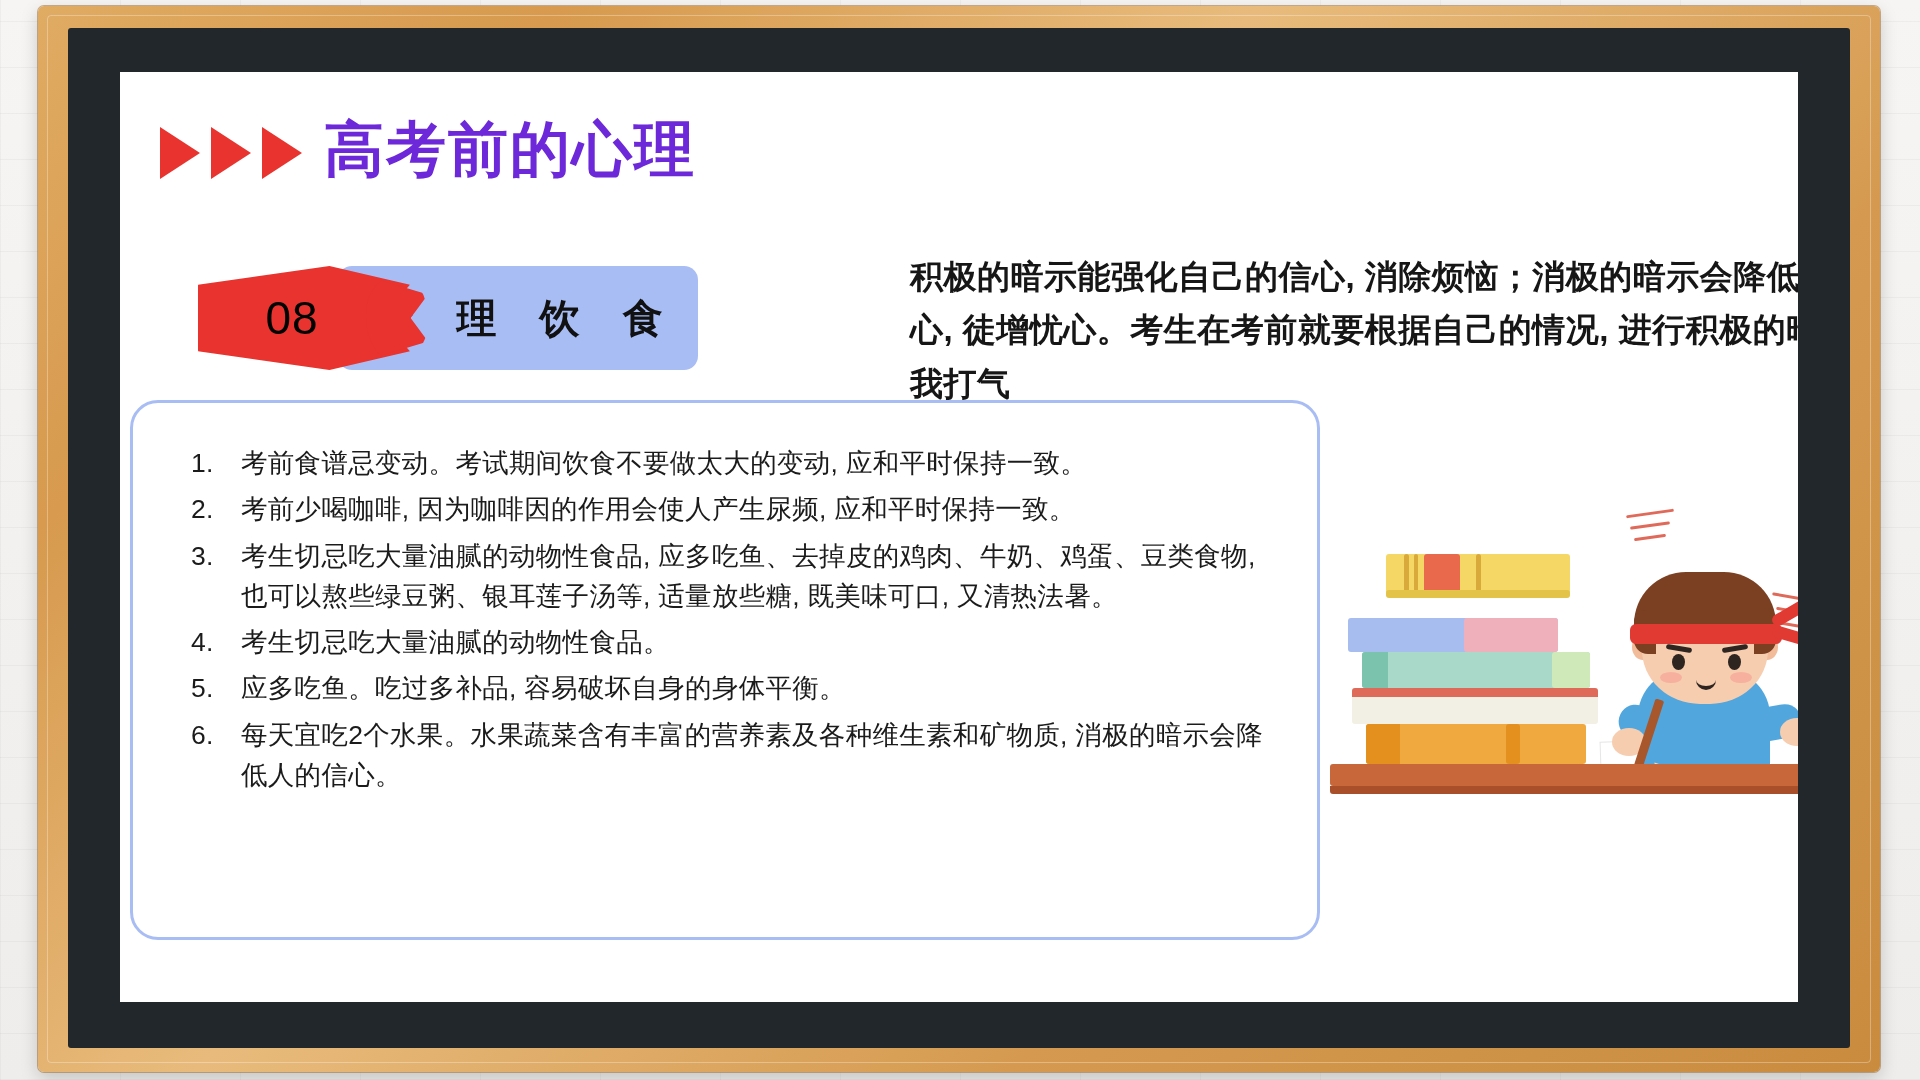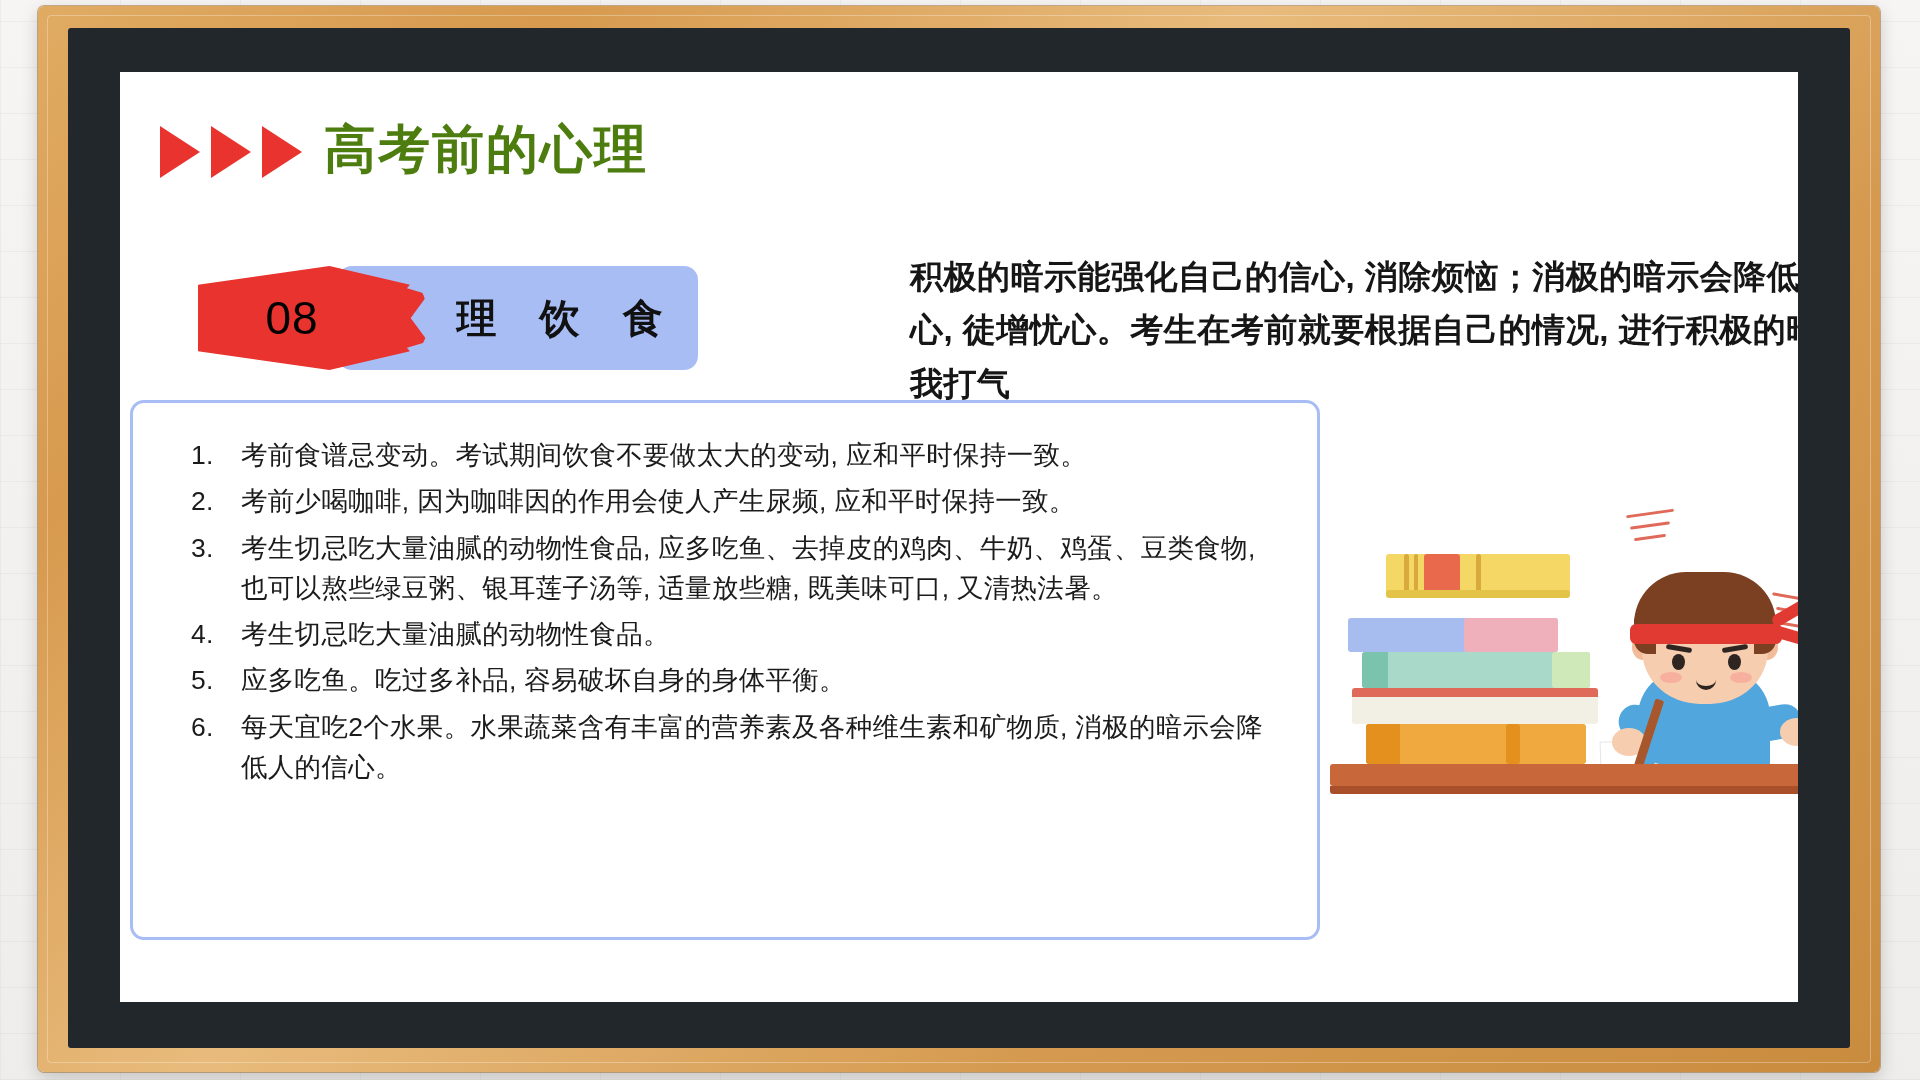--- a/index.html
+++ b/index.html
@@ -58,21 +58,21 @@
     display: flex; align-items: center; gap: 22px;
   }
   .arrows { display:flex; align-items:center; gap: 11px; margin-top: 6px; }
   .arrow {
     width: 0; height: 0;
     border-left: 40px solid #e8332e;
     border-top: 26px solid transparent;
     border-bottom: 26px solid transparent;
   }
   #page-title {
-    font-size: 52px; font-weight: 700; color: #4d7c0f;
+    font-size: 60px; font-weight: 700; color: #6d28d9;
     letter-spacing: 2px; line-height: 1;
   }
 
   
   #badge-row {
     position: absolute; left: 78px; top: 194px;
     display: flex; align-items: flex-start;
   }
   #badge {
     position: relative;
@@ -120,22 +120,22 @@
     color: #161616; font-weight: 700;
     letter-spacing: 0.5px;
   }
 
   
   #list-box {
     position: absolute;
     left: 10px; top: 328px;
     width: 1190px; height: 540px;
     border: 3px solid #a9bdf5;
-    border-radius: 14px;
-    padding: 32px 40px 28px 46px;
+    border-radius: 28px;
+    padding: 40px 40px 28px 46px;
   }
   ol#tips {
     list-style: none;
     counter-reset: tip;
     font-size: 26.5px;
     color: #1b1b1b;
     line-height: 1.52;
   }
   ol#tips li {
     counter-increment: tip;

